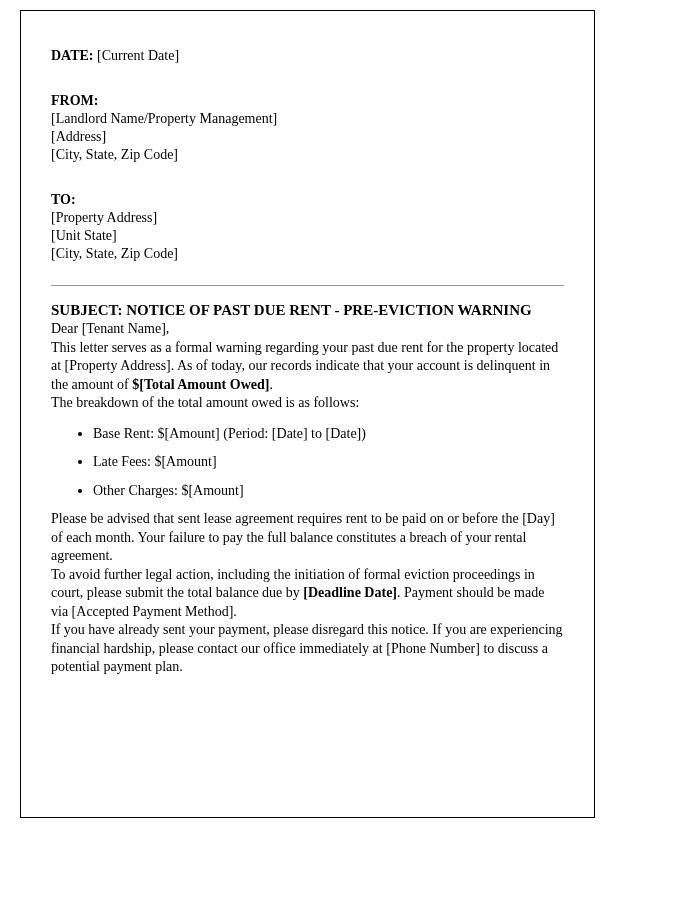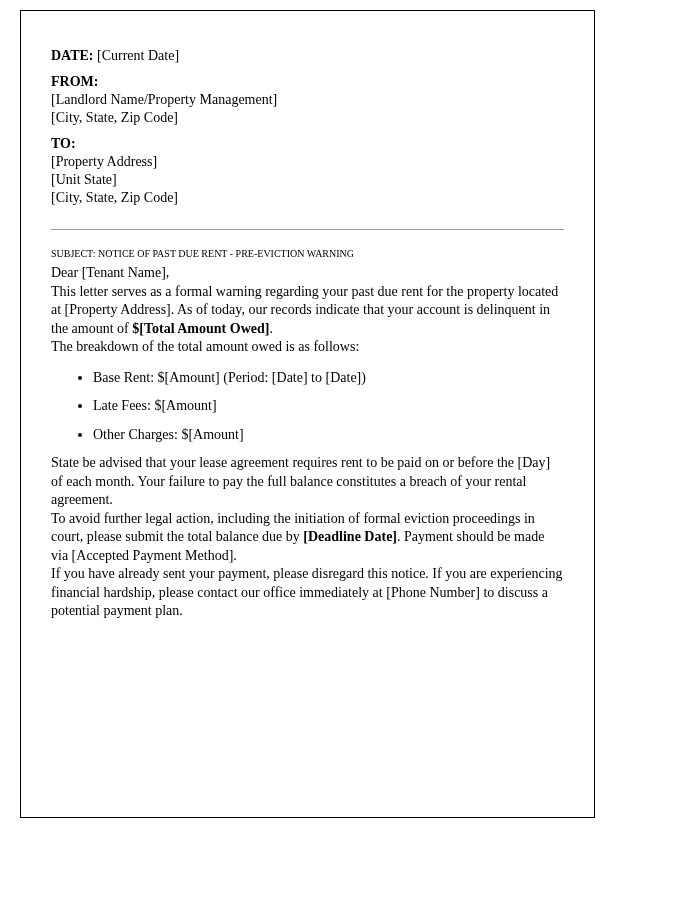--- a/index.html
+++ b/index.html
@@ -18,29 +18,29 @@
     top: 10px;
     width: 575px;
     height: 808px;
     border: 1px solid #000000;
     padding: 36px 30px 0 30px;
     overflow: hidden;
     background: #ffffff;
   }
   .line { line-height: 18px; }
   b, .bold { font-weight: bold; }
-  .section-gap { margin-top: 8px; }
+  .section-gap { margin-top: 27px; }
   .divider {
     border: none;
     border-top: 1px solid #9a9a9a;
     margin: 22px 0 10px 0;
   }
   .subject {
-    font-weight: normal;
-    font-size: 10px;
+    font-weight: bold;
+    font-size: 15px;
     margin-top: 14px;
     line-height: 20px;
   }
   p.para {
     line-height: 18.5px;
   }
   ul.breakdown {
     margin: 12px 0 0 0;
     padding-left: 42px;
   }
@@ -52,20 +52,21 @@
 </head>
 <body>
 
 <div class="page">
 
   <p class="line"><b>DATE:</b> <span>[Current Date]</span></p>
 
   <div class="section-gap">
     <p class="line bold">FROM:</p>
     <p class="line">[Landlord Name/Property Management]</p>
+    <p class="line">[Address]</p>
     <p class="line">[City, State, Zip Code]</p>
   </div>
 
   <div class="section-gap">
     <p class="line bold">TO:</p>
     <p class="line">[Property Address]</p>
     <p class="line">[Unit State]</p>
     <p class="line">[City, State, Zip Code]</p>
   </div>
 
@@ -78,20 +79,20 @@
   <p class="para"><span>This letter serves as a formal warning regarding your past due rent for the property located at [Property Address]. As of today, our records indicate that your account is delinquent in the amount of </span><b>$[Total Amount Owed]</b><span>.</span></p>
 
   <p class="para">The breakdown of the total amount owed is as follows:</p>
 
   <ul class="breakdown">
     <li>Base Rent: $[Amount] (Period: [Date] to [Date])</li>
     <li>Late Fees: $[Amount]</li>
     <li>Other Charges: $[Amount]</li>
   </ul>
 
-  <p class="para">State be advised that your lease agreement requires rent to be paid on or before the [Day] of each month. Your failure to pay the full balance constitutes a breach of your rental agreement.</p>
+  <p class="para">Please be advised that sent lease agreement requires rent to be paid on or before the [Day] of each month. Your failure to pay the full balance constitutes a breach of your rental agreement.</p>
 
   <p class="para"><span>To avoid further legal action, including the initiation of formal eviction proceedings in court, please submit the total balance due by </span><b>[Deadline Date]</b><span>. Payment should be made via [Accepted Payment Method].</span></p>
 
   <p class="para">If you have already sent your payment, please disregard this notice. If you are experiencing financial hardship, please contact our office immediately at [Phone Number] to discuss a potential payment plan.</p>
 
 
 </div>
 
 </body></html>

